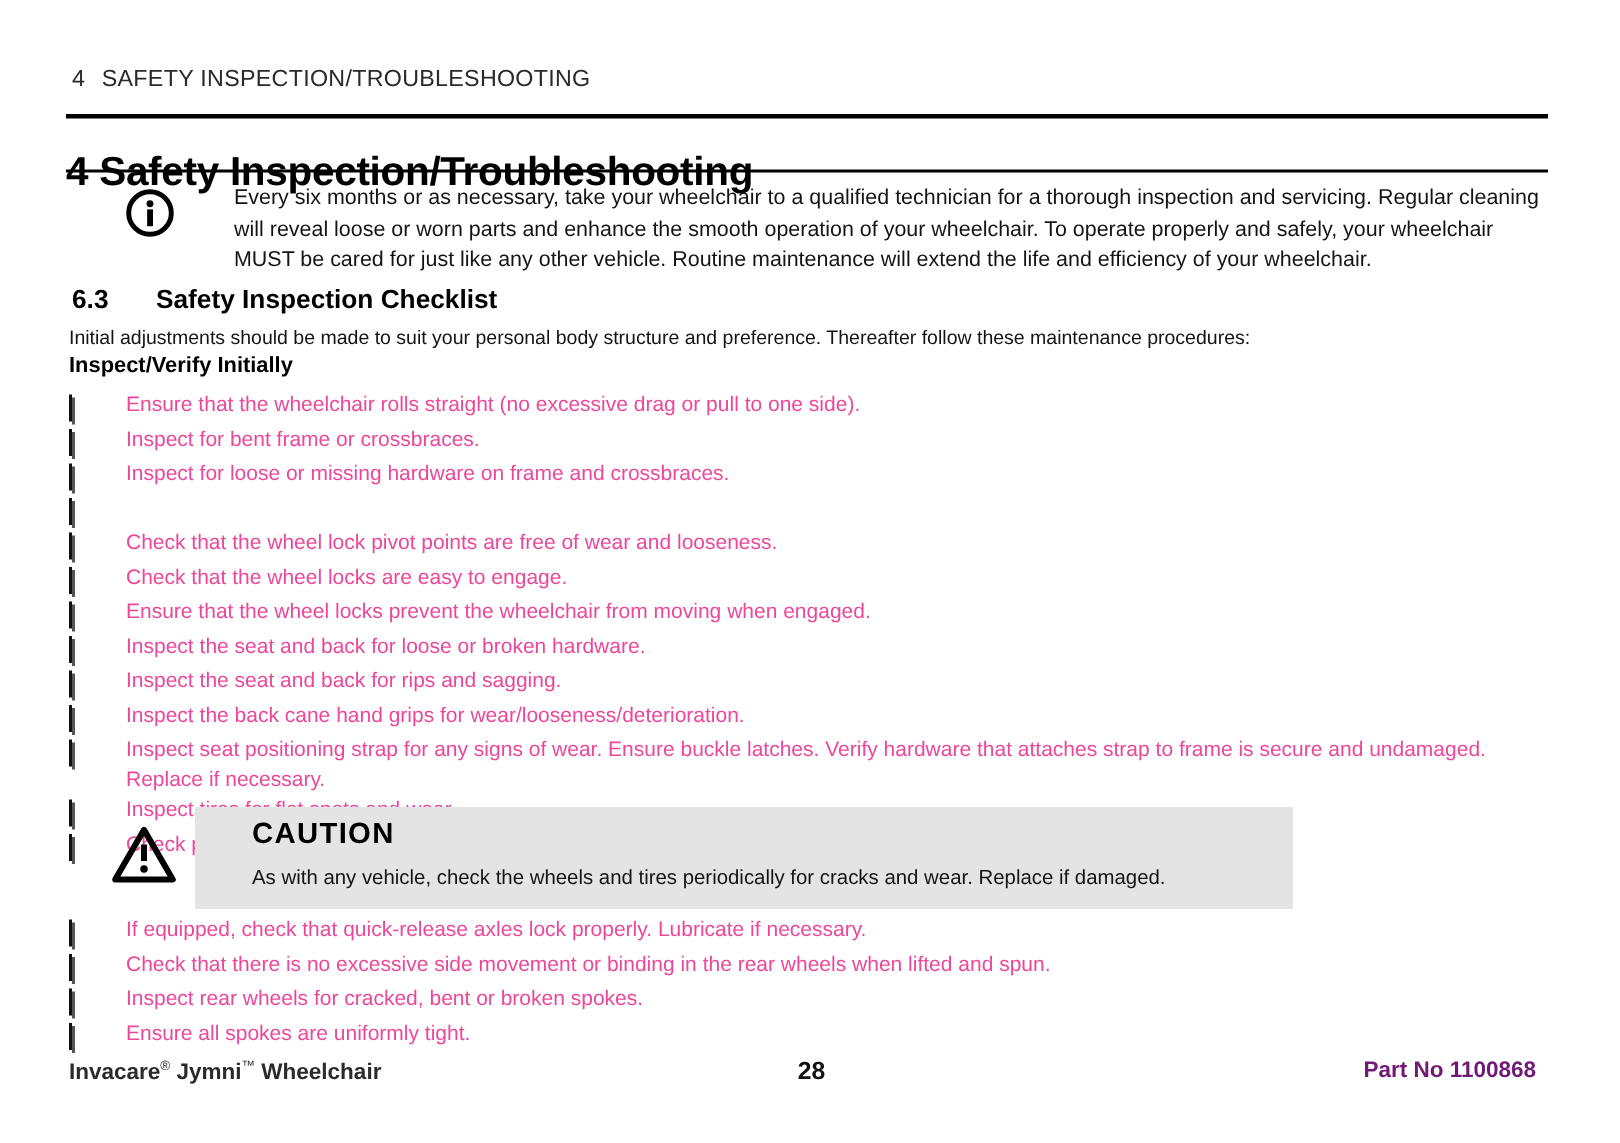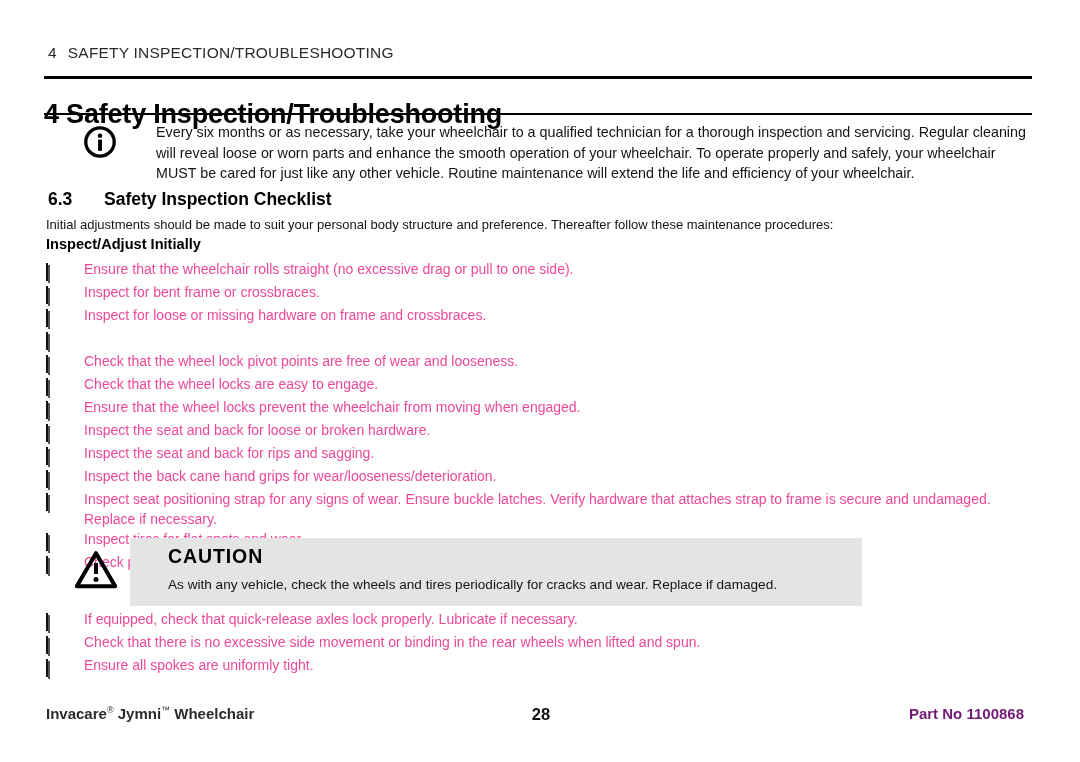--- a/index.html
+++ b/index.html
@@ -251,21 +251,21 @@
         <rect x="16.1" y="15.6" width="3.9" height="11.2" fill="#000"></rect>
       </svg>
     </div>
     <div class="note-text">Every six months or as necessary, take your wheelchair to a qualified technician for a thorough inspection and servicing. Regular cleaning will reveal loose or worn parts and enhance the smooth operation of your wheelchair. To operate properly and safely, your wheelchair MUST be cared for just like any other vehicle. Routine maintenance will extend the life and efficiency of your wheelchair.</div>
   </div>
 
   <div class="section-heading">
     <span class="sec-num">6.3</span><span>Safety Inspection Checklist</span>
   </div>
   <div class="section-intro">Initial adjustments should be made to suit your personal body structure and preference. Thereafter follow these maintenance procedures:</div>
-  <div class="subhead">Inspect/Adjust Initially</div>
+  <div class="subhead">Inspect/Verify Initially</div>
 
   <ul class="checklist group-a">
     <li class="check-item">
       <span class="check-box-cell"><span class="check-box"></span></span>
       <span class="check-label">Ensure that the wheelchair rolls straight (no excessive drag or pull to one side).</span>
     </li>
     <li class="check-item">
       <span class="check-box-cell"><span class="check-box"></span></span>
       <span class="check-label">Inspect for bent frame or crossbraces.</span>
     </li>
@@ -330,20 +330,24 @@
     <li class="check-item">
       <span class="check-box-cell"><span class="check-box"></span></span>
       <span class="check-label">If equipped, check that quick-release axles lock properly. Lubricate if necessary.</span>
     </li>
     <li class="check-item">
       <span class="check-box-cell"><span class="check-box"></span></span>
       <span class="check-label">Check that there is no excessive side movement or binding in the rear wheels when lifted and spun.</span>
     </li>
     <li class="check-item">
       <span class="check-box-cell"><span class="check-box"></span></span>
+      <span class="check-label">Inspect rear wheels for cracked, bent or broken spokes.</span>
+    </li>
+    <li class="check-item">
+      <span class="check-box-cell"><span class="check-box"></span></span>
       <span class="check-label">Ensure all spokes are uniformly tight.</span>
     </li>
   </ul>
 
   <div class="footer">
     <div class="footer-left">
       <span>Invacare</span><sup>®</sup>
       <span>Jymni</span><sup>™</sup>
       <span>Wheelchair</span>
     </div>

